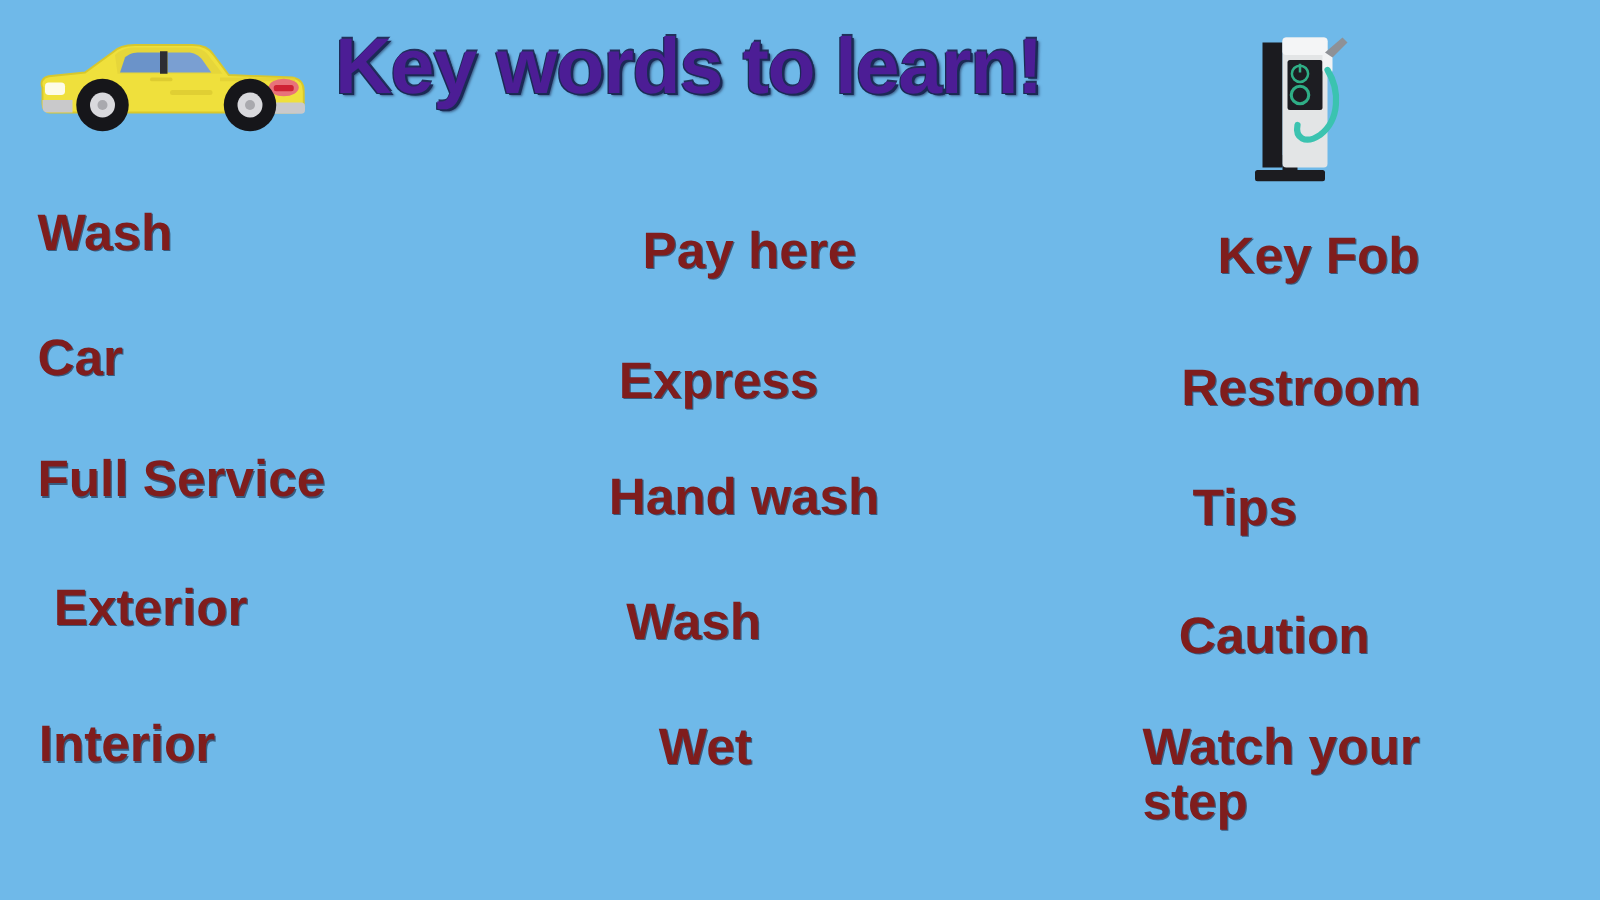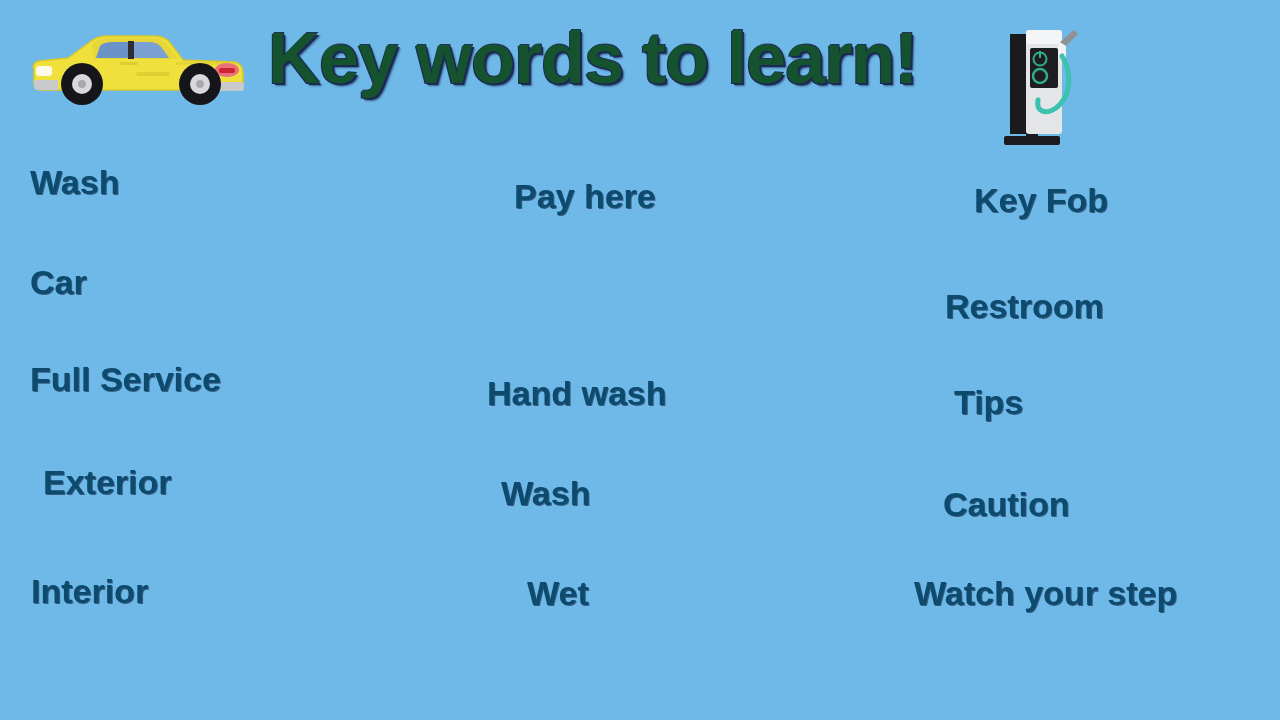--- a/index.html
+++ b/index.html
@@ -25,24 +25,24 @@
     position: absolute;
     left: 0;
     top: 0;
     width: 1280px;
     height: 150px;
   }
   .title {
     position: absolute;
     left: 268px;
     top: 22px;
-    font-size: 72px;
+    font-size: 63px;
     font-weight: bold;
     line-height: 1;
-    color: #14532d;
+    color: #4c1d95;
     letter-spacing: -1px;
     white-space: nowrap;
     text-shadow:
       2px 2px 0 #1b2a55,
       -1px 1px 0 #1b2a55,
       1px -1px 0 #22305c,
       3px 3px 2px rgba(20,25,60,0.55);
   }
 
   
@@ -66,23 +66,23 @@
   
   .words {
     position: absolute;
     left: 0;
     top: 150px;
     width: 1280px;
     height: 570px;
   }
   .word {
     position: absolute;
-    color: #0c4a6e;
+    color: #7f1d1d;
     font-weight: bold;
-    font-size: 34px;
+    font-size: 41px;
     line-height: 1.08;
     white-space: pre-line;
     text-shadow: 1px 1px 0 rgba(10,15,40,0.55);
   }
 
   
   .c1r1 { left: 30px;  top: 14px;  }
   .c1r2 { left: 30px;  top: 114px; }
   .c1r3 { left: 30px;  top: 211px; }
   .c1r4 { left: 43px;  top: 314px; }
@@ -176,20 +176,21 @@
 
   <div class="words">
 
     <div class="word c1r1">Wash</div>
     <div class="word c1r2">Car</div>
     <div class="word c1r3">Full Service</div>
     <div class="word c1r4">Exterior</div>
     <div class="word c1r5">Interior</div>
 
     <div class="word c2r1">Pay here</div>
+    <div class="word c2r2">Express</div>
     <div class="word c2r3">Hand wash</div>
     <div class="word c2r4">Wash</div>
     <div class="word c2r5">Wet</div>
 
     <div class="word c3r1">Key Fob</div>
     <div class="word c3r2">Restroom</div>
     <div class="word c3r3">Tips</div>
     <div class="word c3r4">Caution</div>
     <div class="word c3r5">Watch your step</div>
   </div>

